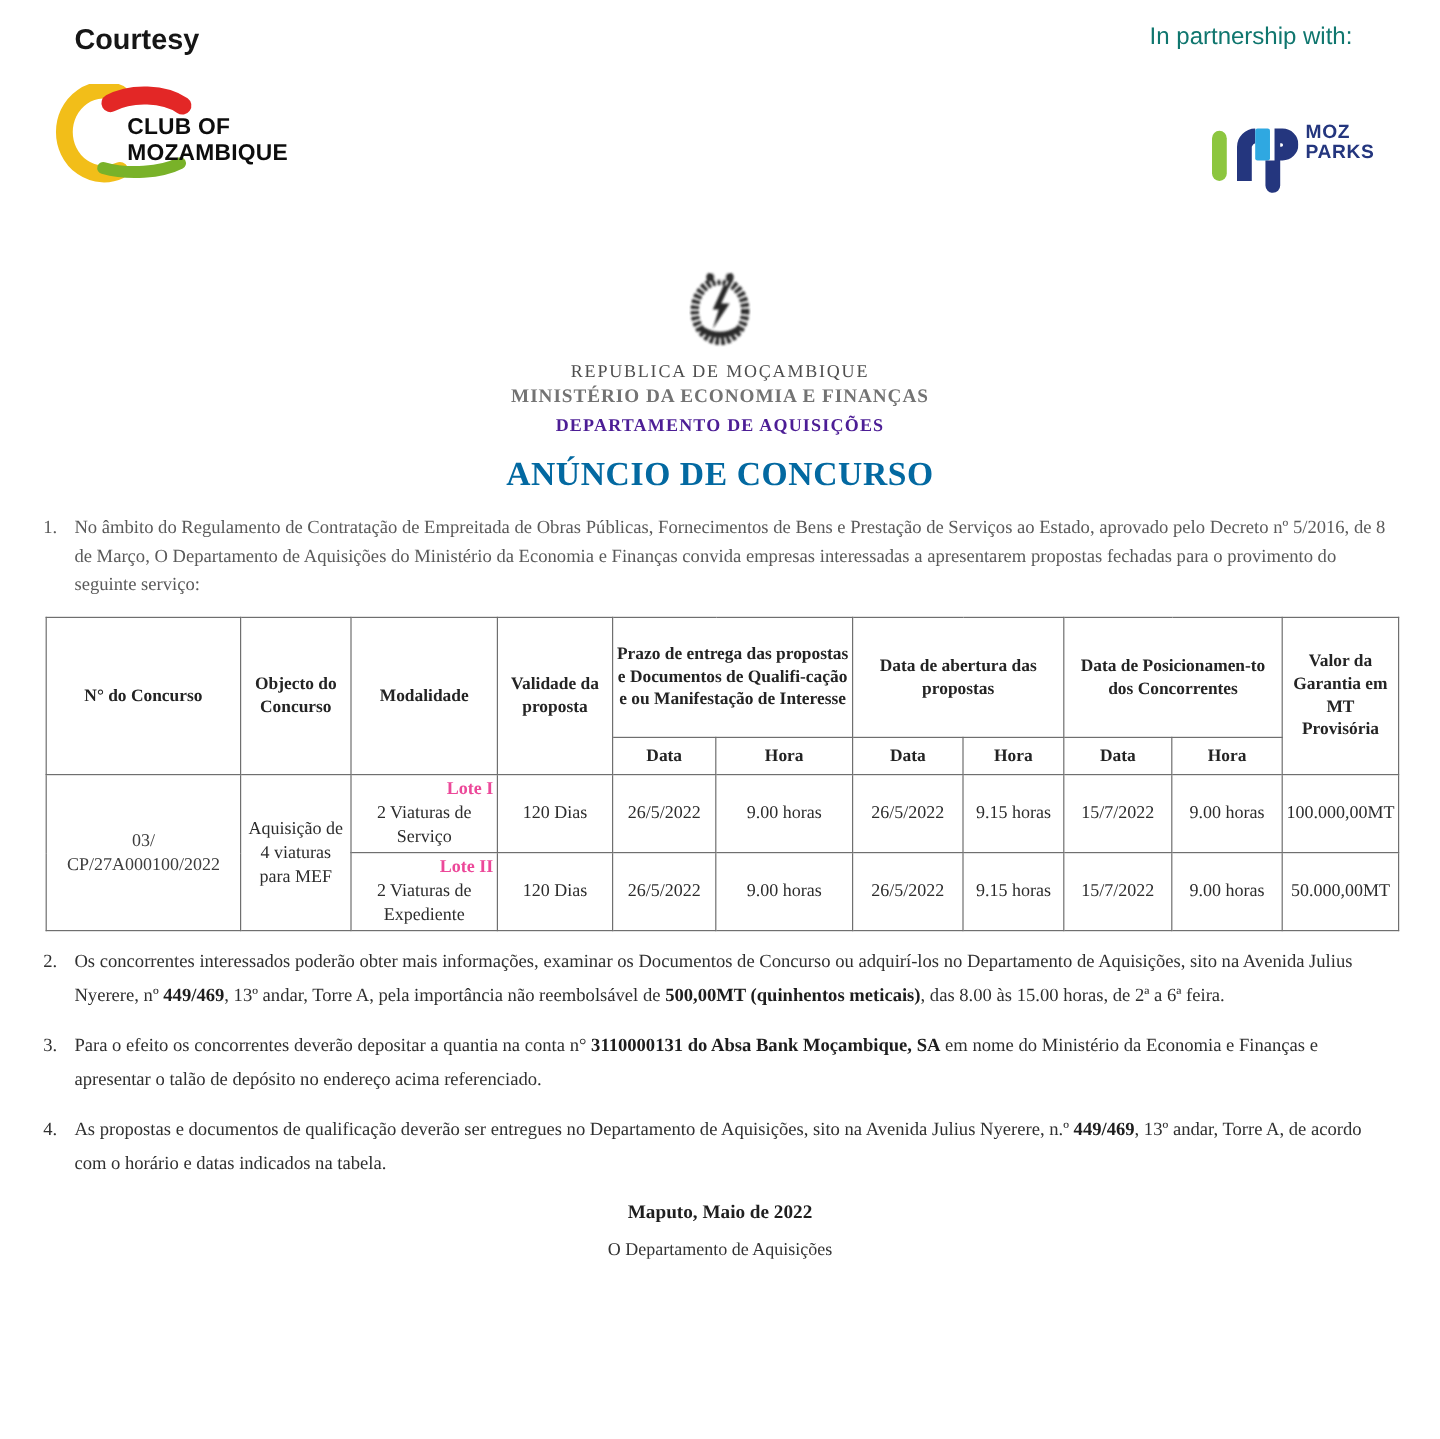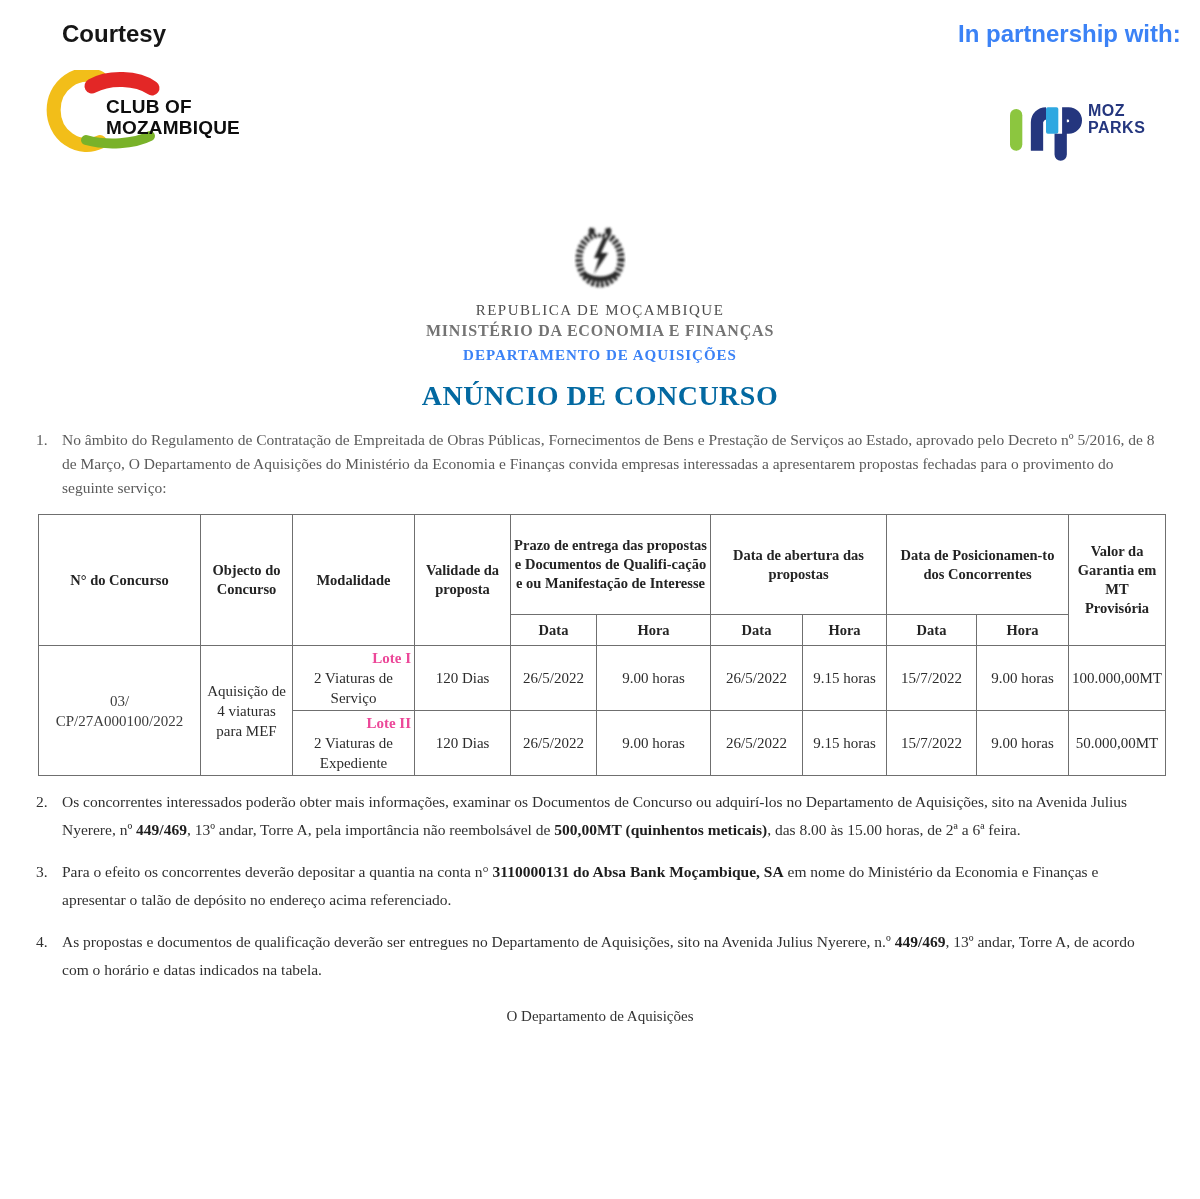--- a/index.html
+++ b/index.html
@@ -1,61 +1,61 @@
 <!DOCTYPE html>
 <html><head>
 <meta charset="utf-8">
 <style>
   html,body{margin:0;padding:0;background:#ffffff;}
   .page{position:relative;width:1200px;height:1056px;background:#ffffff;overflow:hidden;
         font-family:"Liberation Sans",sans-serif;}
 
   
   .courtesy{position:absolute;left:62px;top:20px;font-size:24px;font-weight:bold;color:#161616;}
-  .partnership{position:absolute;left:958px;top:20px;font-size:24px;font-weight:bold;color:#3b82f6;}
+  .partnership{position:absolute;left:958px;top:20px;font-size:20px;font-weight:normal;color:#0f766e;}
 
   .club-logo{position:absolute;left:40px;top:70px;width:180px;height:100px;}
   .club-logo svg{position:absolute;left:0;top:0;}
   .club-text{position:absolute;left:66px;top:26px;font-weight:900;font-size:19px;line-height:21px;
              color:#0d0d0d;letter-spacing:0.2px;white-space:nowrap;}
 
   .mozparks-logo{position:absolute;left:1010px;top:86px;width:170px;height:80px;}
   .mozparks-logo svg{position:absolute;left:0;top:6px;}
   .mp-text{position:absolute;left:78px;top:16px;font-size:16px;line-height:17px;font-weight:600;
            color:#24367E;letter-spacing:0.5px;}
 
   
   .scan{position:absolute;left:30px;top:222px;width:1140px;color:#3a3a3a;
         font-family:"Liberation Serif",serif;filter:blur(0.24px);}
   .emblem{text-align:center;height:80px;}
   .center{text-align:center;font-family:Liberation Serif, serif;}
   .rep{font-size:15px;letter-spacing:1.5px;color:#4e4e4e;margin-top:0px;}
   .min{font-size:16px;font-weight:bold;letter-spacing:0.8px;color:#737373;margin-top:3px;}
-  .dep{font-size:15px;font-weight:bold;letter-spacing:1px;color:#3b82f6;margin-top:7px;}
+  .dep{font-size:15px;font-weight:bold;letter-spacing:1px;color:#4c1d95;margin-top:7px;}
   .doc-title{font-size:28px;font-weight:bold;letter-spacing:0.5px;color:#0369a1;margin-top:16px;}
 
   .para{display:flex;margin:0 6px 14px 6px;font-size:15.5px;line-height:24px;}
   .para .pnum{flex:0 0 26px;}
   .para.p1{margin-top:16px;color:#5a5a5a;line-height:24px;}
   .para.dark{color:#303030;line-height:28px;}
   .b{font-weight:bold;color:#1e1e1e;}
 
   
   table.tender{border-collapse:collapse;margin:5px 0 12px 8px;width:1127px;table-layout:fixed;
                color:#2c2c2c;}
   table.tender th,table.tender td{border:1px solid #6f6f6f;padding:2px 3px;text-align:center;
                vertical-align:middle;overflow:hidden;}
   table.tender th{font-size:14.5px;font-weight:bold;line-height:19px;color:#242424;}
   table.tender td{font-size:15px;line-height:20px;}
   tr.hrow1{height:100px;} tr.hrow2{height:31px;} tr.drow{height:58px;}
   td.numcell{white-space:pre-line;font-size:15px;color:#3d3d3d;}
   .lote-title{font-weight:bold;color:#ec4899;display:block;text-align:right;}
 
   .footer-place{font-size:16px;font-weight:bold;color:#1f1f1f;text-align:center;margin-top:18px;}
-  .footer-sign{font-size:15px;color:#333333;text-align:center;margin-top:24px;}
+  .footer-sign{font-size:15px;color:#333333;text-align:center;margin-top:14px;}
 </style>
 </head>
 <body>
 
 <div class="page">
 
   <div class="courtesy">Courtesy</div>
   <div class="partnership">In partnership with:</div>
 
   <div class="club-logo">
@@ -182,16 +182,17 @@
     <div class="para dark">
       <span class="pnum">3.</span>
       <span><span>Para o efeito os concorrentes deverão depositar a quantia na conta n° </span><span class="b">3110000131 do Absa Bank Moçambique, SA</span><span> em nome do Ministério da Economia e Finanças e apresentar o talão de depósito no endereço acima referenciado.</span></span>
     </div>
 
     <div class="para dark">
       <span class="pnum">4.</span>
       <span><span>As propostas e documentos de qualificação deverão ser entregues no Departamento de Aquisições, sito na Avenida Julius Nyerere, n.º </span><span class="b">449/469</span><span>, 13º andar, Torre A, de acordo com o horário e datas indicados na tabela.</span></span>
     </div>
 
+    <div class="footer-place">Maputo, Maio de 2022</div>
     <div class="footer-sign">O Departamento de Aquisições</div>
 
   </div>
 </div>
 
 </body></html>

